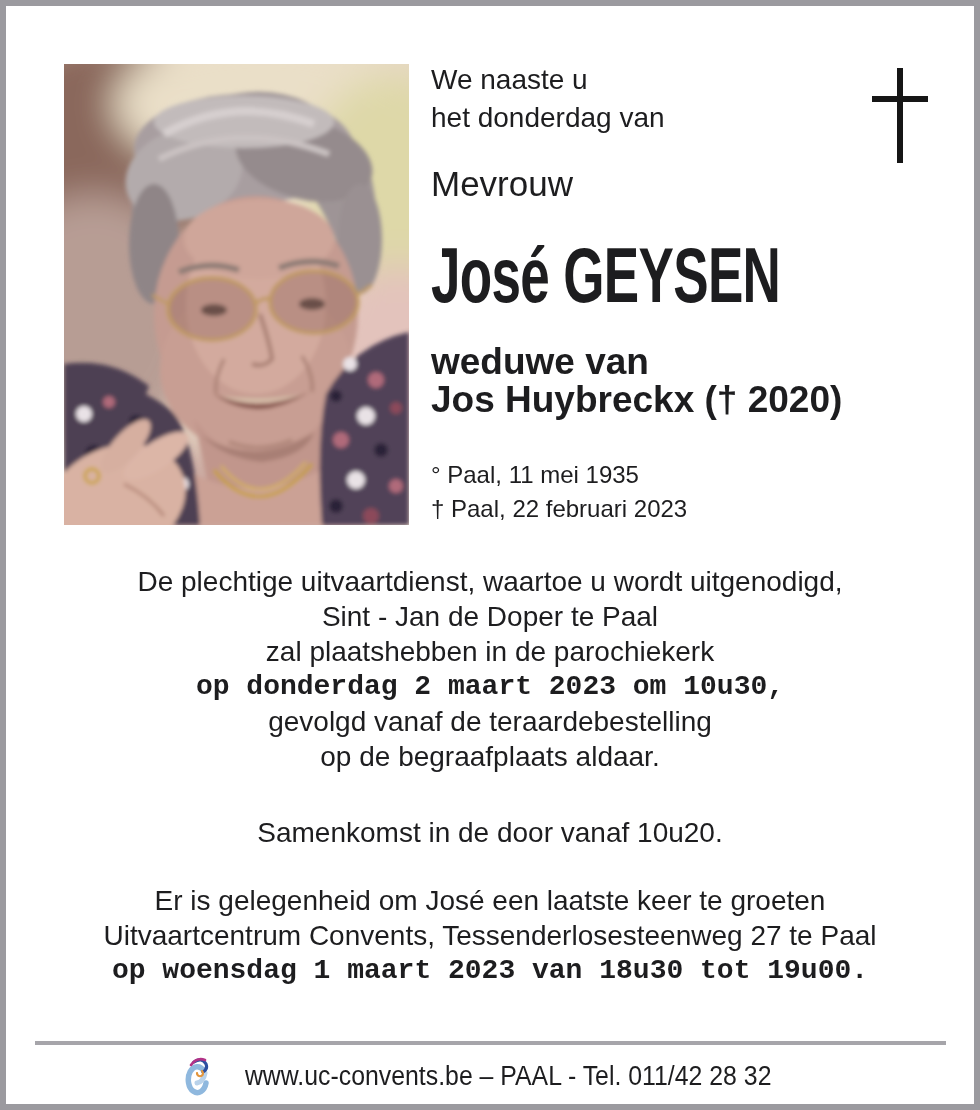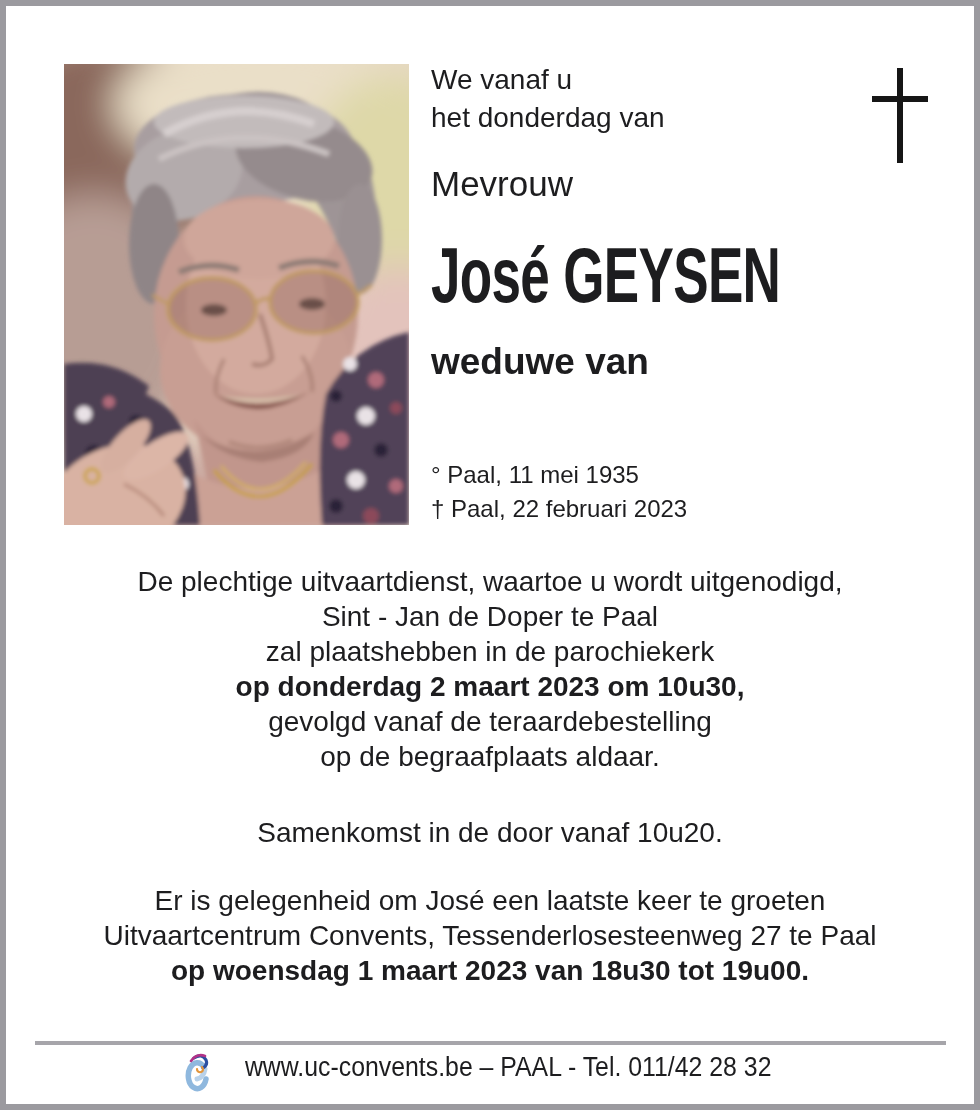--- a/index.html
+++ b/index.html
@@ -59,36 +59,36 @@
     left: 425px; top: 452px;
     font-size: 24px; line-height: 34px;
     white-space: nowrap;
   }
   .para {
     position: absolute;
     left: 0; width: 968px;
     text-align: center;
     font-size: 28px; line-height: 35px;
   }
-  .para .bold { font-weight: bold; }
+  .para .bold { font-weight: bold; font-family: Liberation Mono, monospace; }
   .service    { top: 558px; }
   .gathering  { top: 809px; }
   .condolence { top: 877px; }
   .divider {
     position: absolute;
     left: 29px; top: 1035px;
     width: 911px; height: 4px;
     background: #a6a5aa;
   }
   .footer {
     position: absolute;
     left: 0; top: 1046px;
     width: 968px; height: 48px;
     display: flex;
-    align-items: flex-start;
+    align-items: center;
     justify-content: center;
     gap: 13px;
   }
   .footer-contact {
     font-size: 27px;
     white-space: nowrap;
     transform: scaleX(0.92);
     transform-origin: 50% 50%;
   }
 </style>
@@ -187,30 +187,31 @@
       </g>
     </svg>
   </div>
 
   <svg class="cross" width="56" height="98" viewBox="0 0 56 98" xmlns="http://www.w3.org/2000/svg">
     <rect x="25" y="2" width="6" height="95" fill="#161616"></rect>
     <rect x="0" y="30" width="56" height="6" fill="#161616"></rect>
   </svg>
 
   <div class="intro">
-    <div>We vanaf u</div>
+    <div>We naaste u</div>
     <div>het donderdag van</div>
   </div>
 
   <div class="salutation">Mevrouw</div>
 
   <div class="name">José GEYSEN</div>
 
   <div class="relation">
     <div>weduwe van</div>
+    <div>Jos Huybreckx († 2020)</div>
   </div>
 
   <div class="dates">
     <div>° Paal, 11 mei 1935</div>
     <div>† Paal, 22 februari 2023</div>
   </div>
 
   <div class="para service">
     <div>De plechtige uitvaartdienst, waartoe u wordt uitgenodigd,</div>
     <div>Sint - Jan de Doper te Paal</div>

